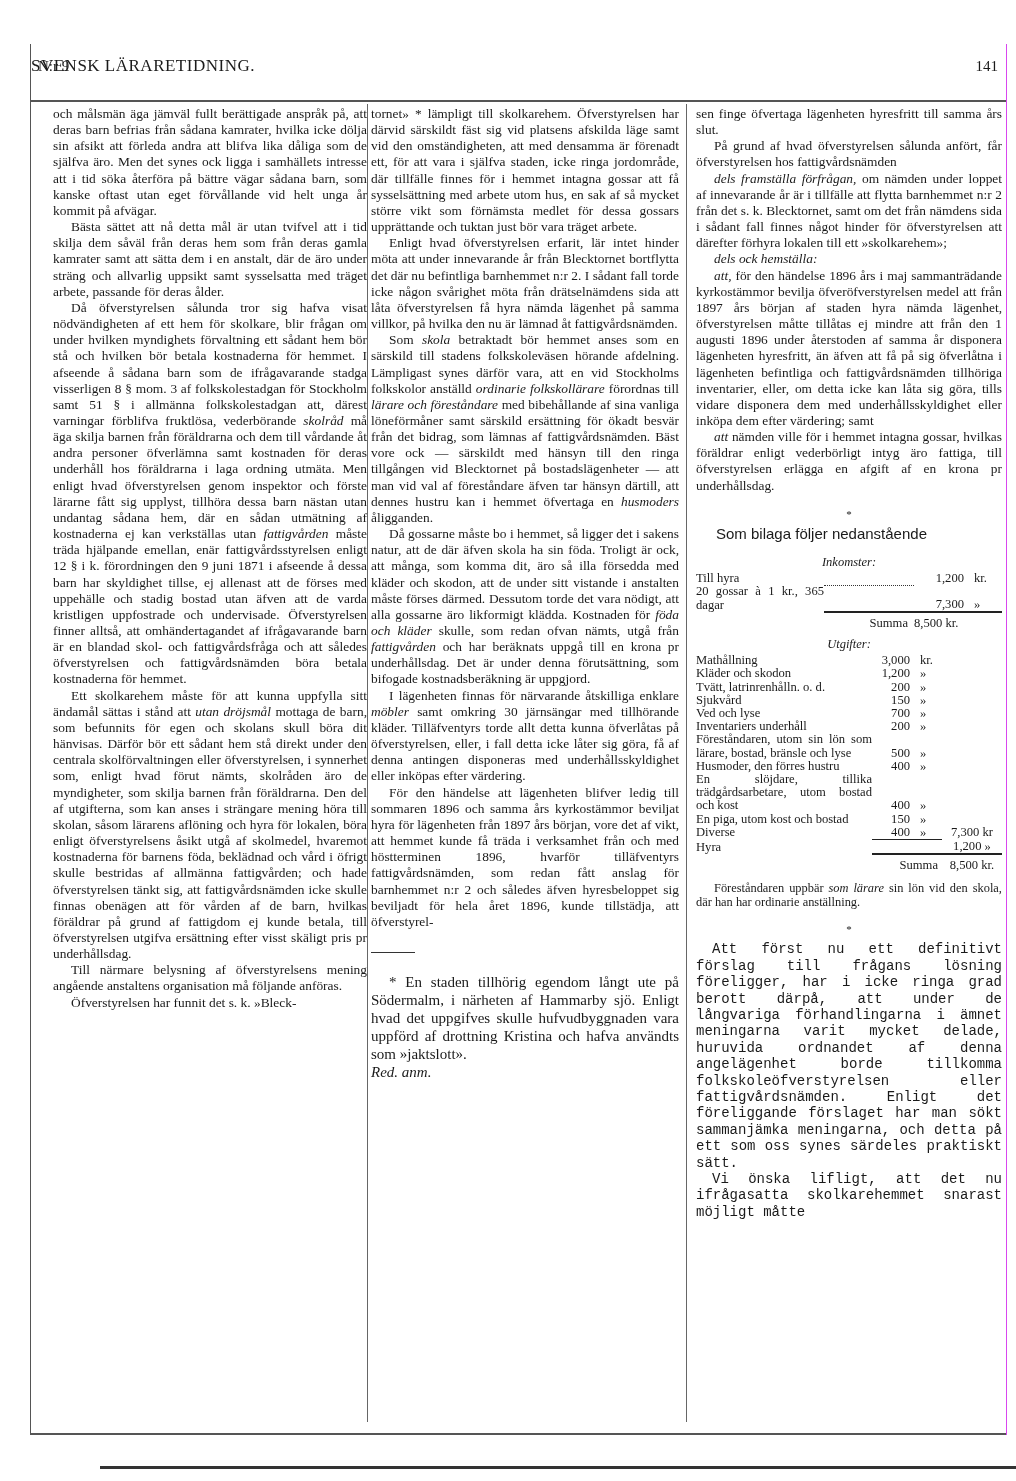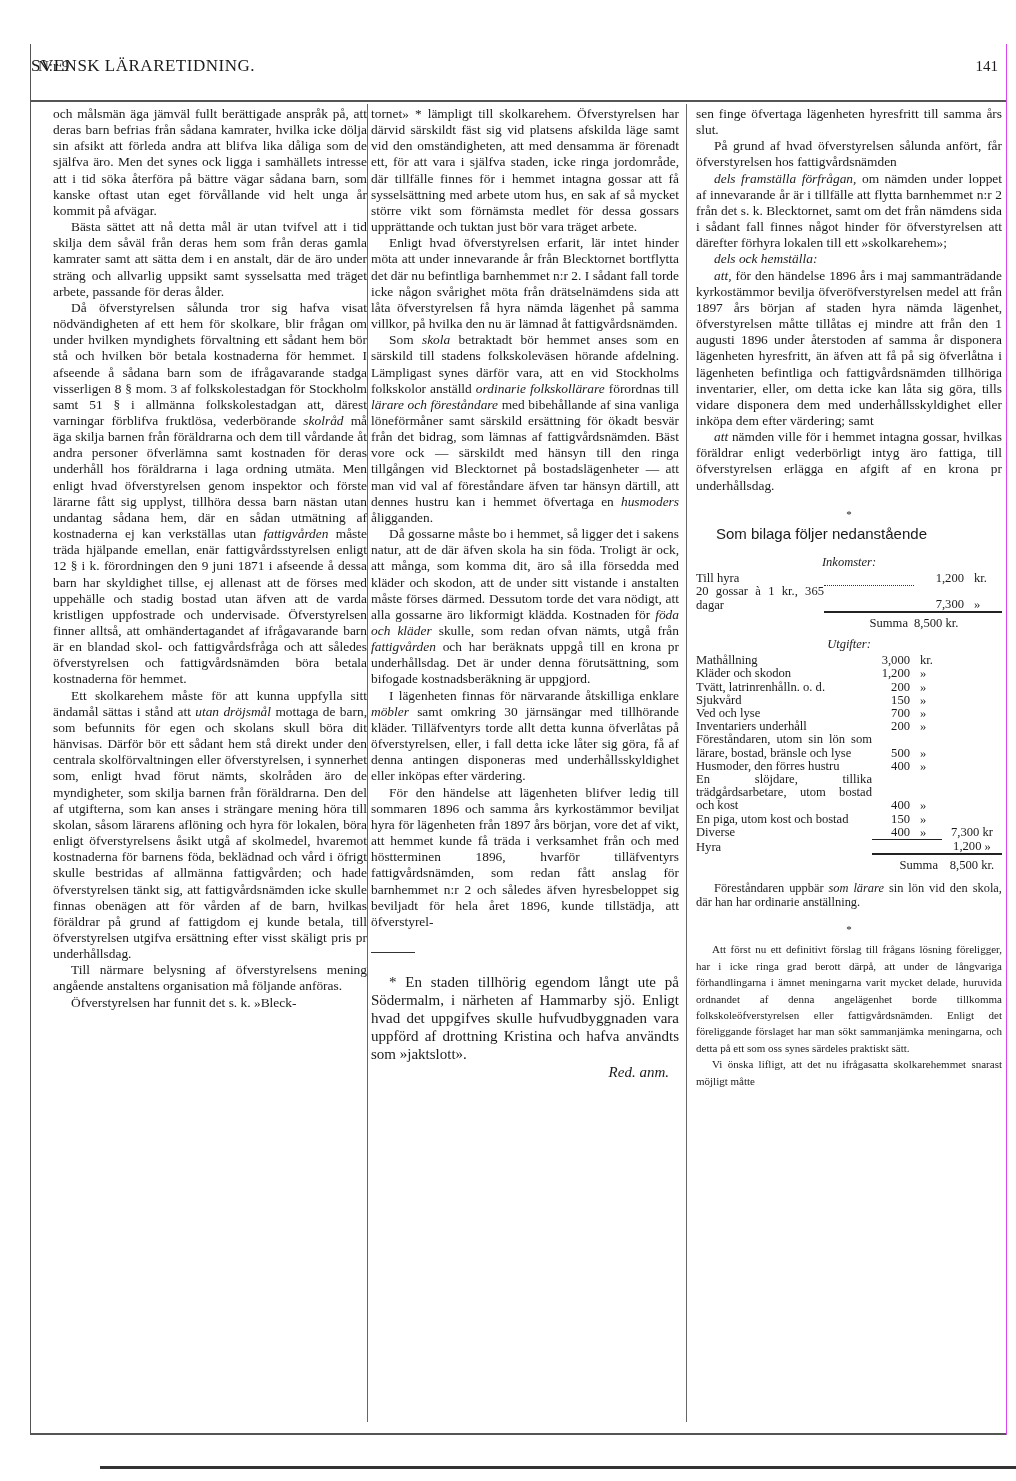--- a/index.html
+++ b/index.html
@@ -19,37 +19,37 @@
   .c2 { left:340px; width:308px; }
   .c3 { left:665px; width:306px; }
   .vr { position:absolute; top:60px; width:1px; background:#666; height:1318px; }
   .vr1 { left:336px; }
   .vr2 { left:655px; }
   p { margin:0; }
   p.ind { text-indent:18px; }
   i { }
   .fn-rule { width:44px; border-top:1px solid #333; margin:22px 0 20px 0; }
   .fn { font-size:15px; line-height:18px; }
-  .fn .red { text-align:right; font-style:italic; padding-right:10px; }
+  .fn .red { text-align:left; font-style:italic; padding-right:10px; }
   .star { text-align:center; font-size:11px; margin:12px 0 4px 0; }
   .bilaga { font-family:"Liberation Sans",sans-serif; font-size:15px; padding-left:20px; margin:2px 0 12px 0; }
   .calc-title { font-family:"Liberation Sans",sans-serif; font-weight:bold; text-align:center; font-size:12.8px; line-height:14px; letter-spacing:0.3px; margin-bottom:4px; }
   .sub { text-align:center; font-style:italic; font-size:12.5px; margin:2px 0 2px 0; }
   table.acc { border-collapse:collapse; width:100%; font-size:12.6px; line-height:13.2px; }
   table.acc td { padding:0; vertical-align:bottom; }
   .lbl { position:relative; }
   .dots { border-bottom:1px dotted #333; }
   .amt { text-align:right; padding-right:4px !important; white-space:nowrap; }
   .unit { width:20px; padding-left:6px !important; }
   .tot { text-align:center; white-space:nowrap; }
   .sumrow td { padding-top:4px !important; }
   .thick { border-top:2px solid #222; }
   .thin { border-top:1px solid #222; }
   .note { font-size:12.4px; line-height:13.6px; margin-top:10px; }
-  .final { font-family:Liberation Serif, serif; font-size:11px; line-height:16.4px; text-align:justify; }
+  .final { font-family:Liberation Mono, monospace; font-size:14px; line-height:16.4px; text-align:justify; }
   .final p.ind { text-indent:16px; }
   .edge-bottom { position:absolute; left:100px; right:0; top:1466px; height:3px; background:#333; }
 </style>
 </head>
 <body>
 
 <div class="frame">
 
   <div class="hdr">
     <span class="nr">N:r 9</span>

